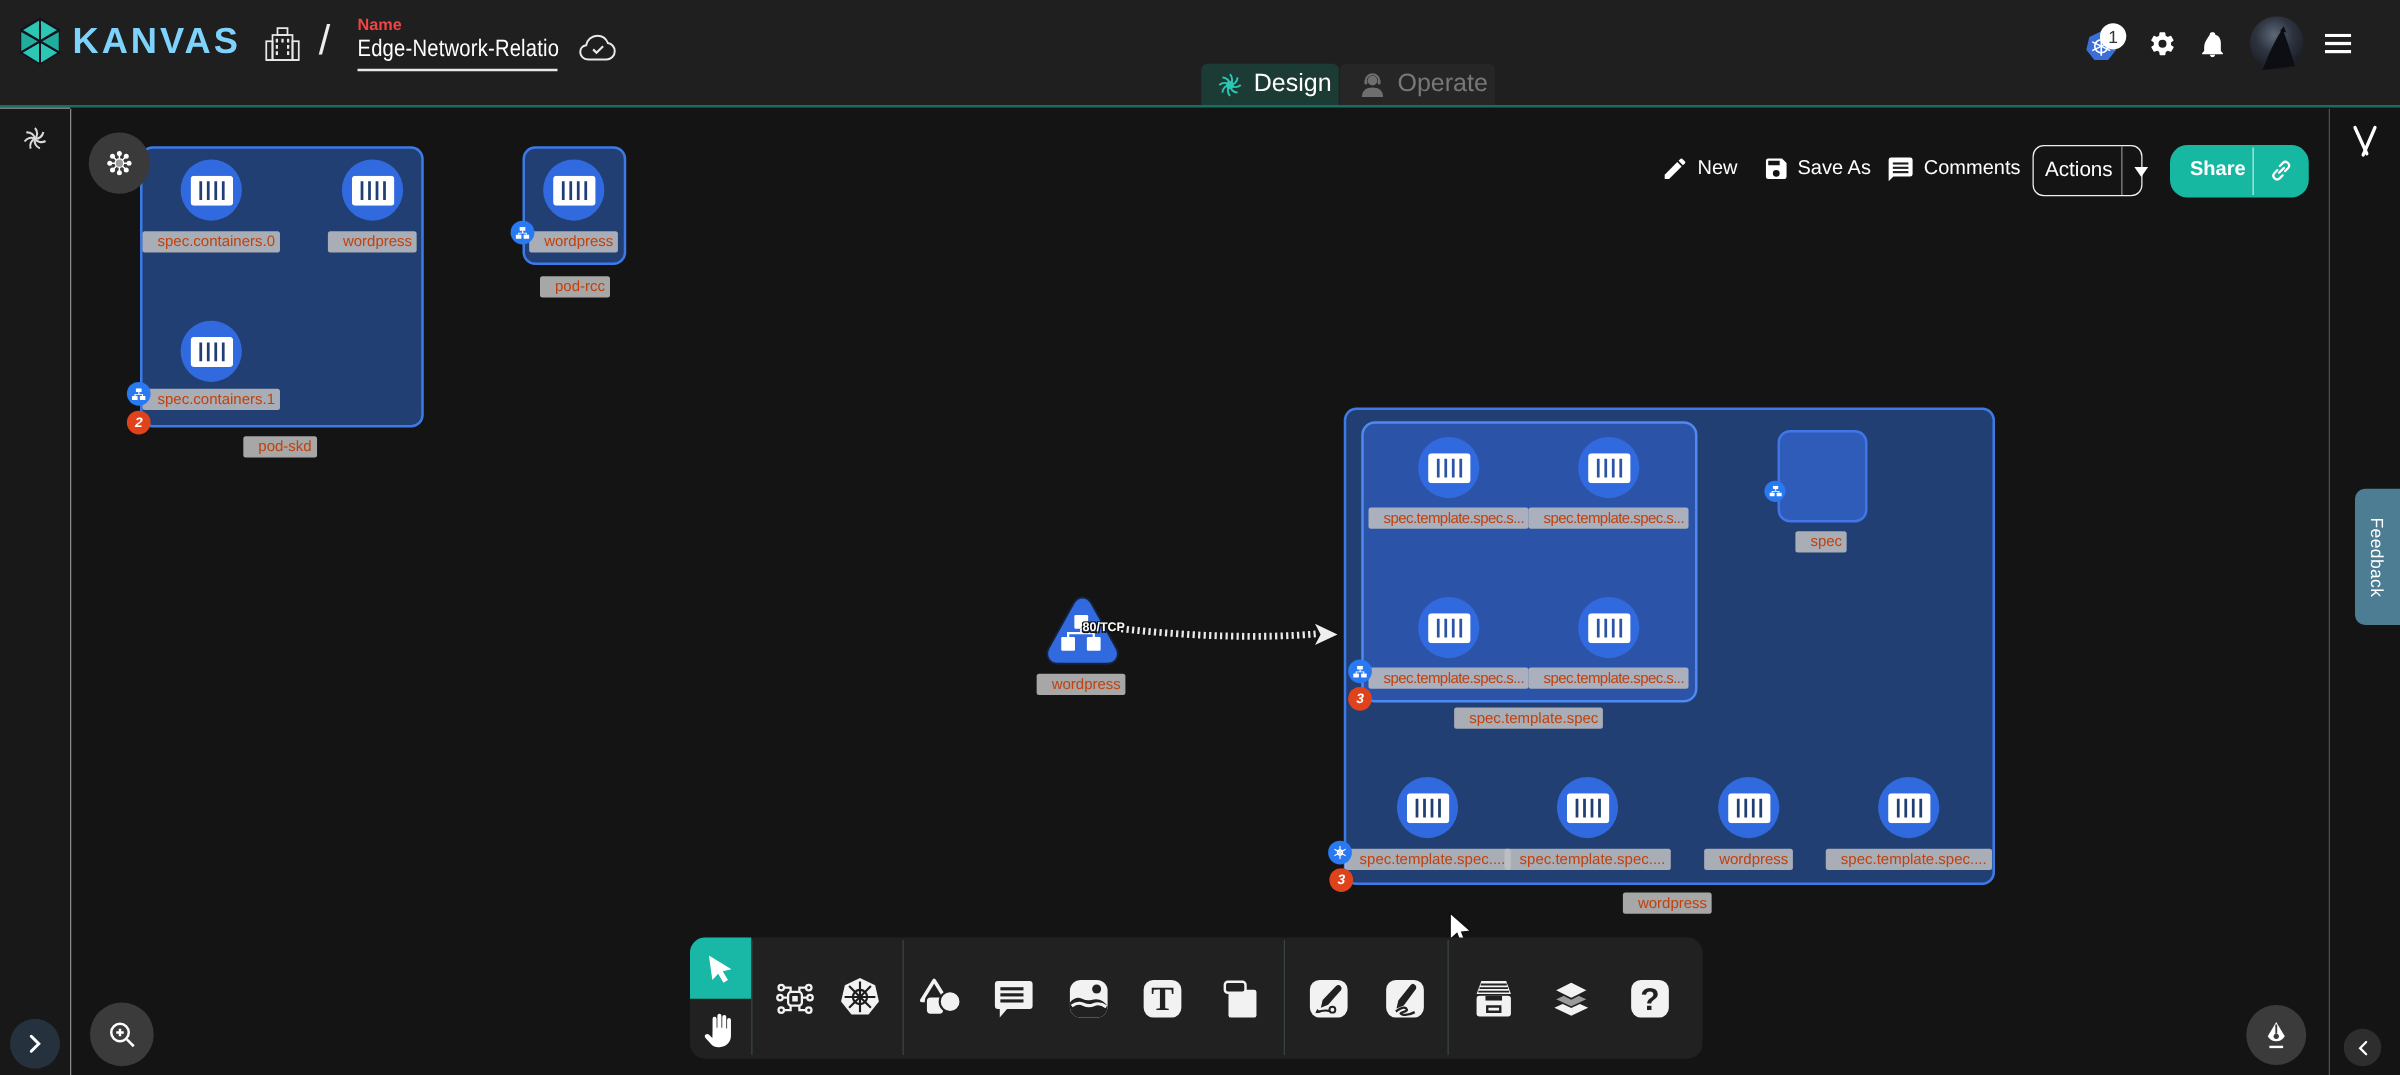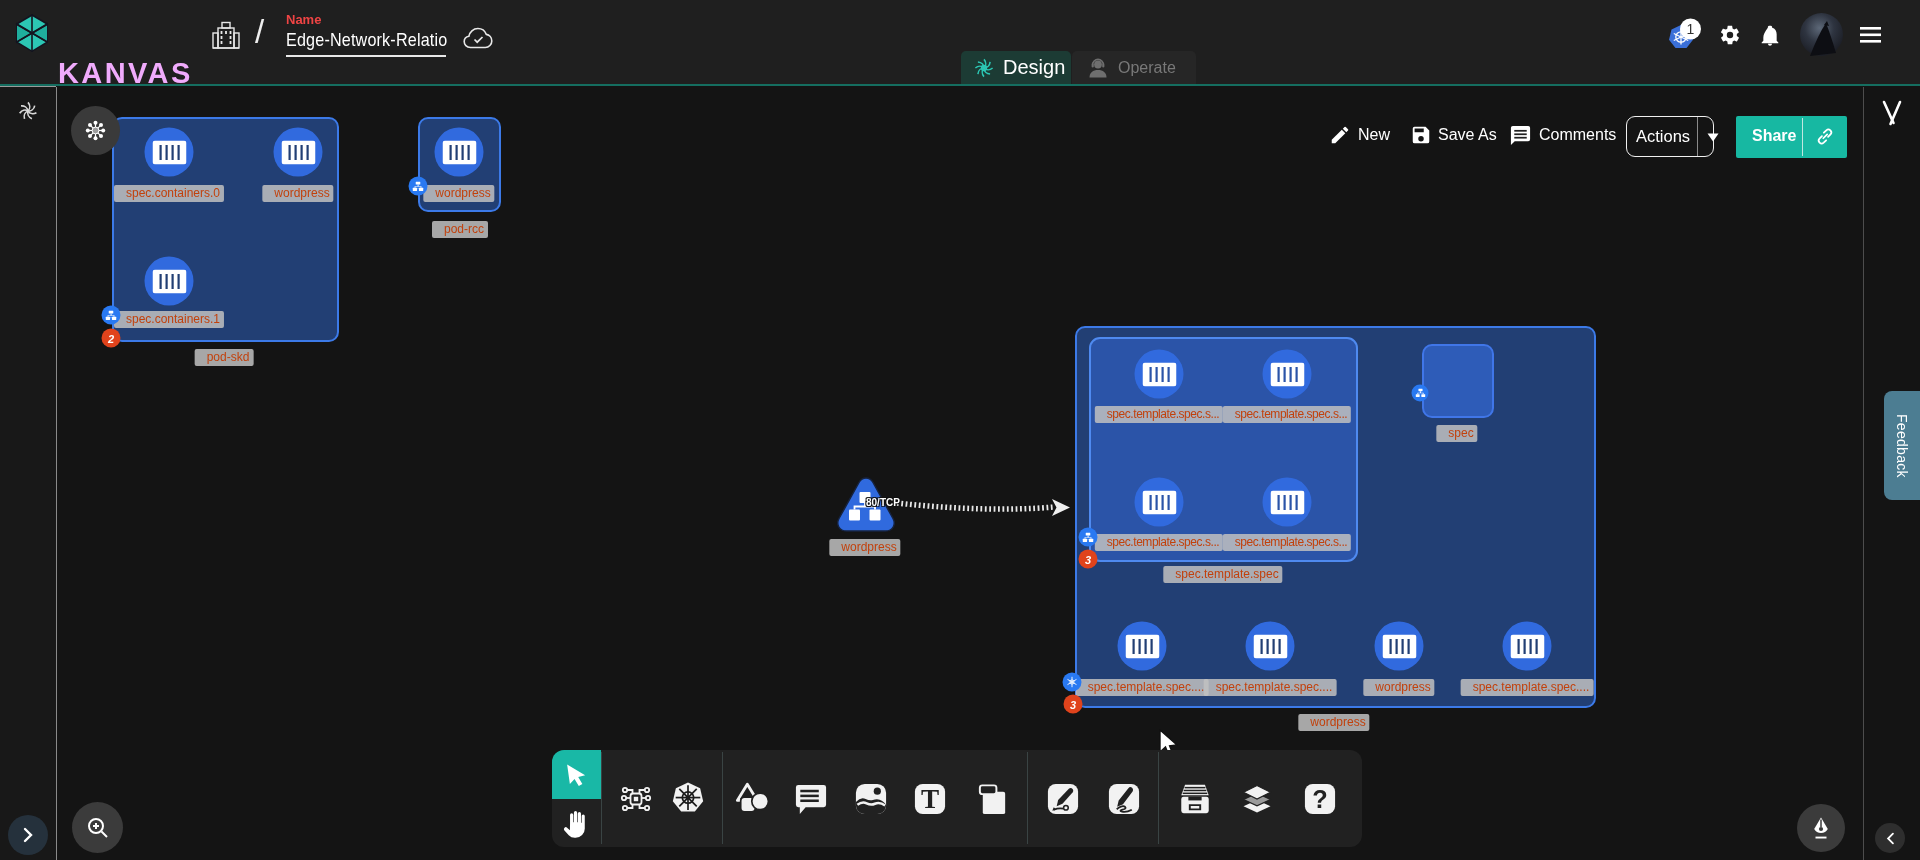--- a/index.html
+++ b/index.html
@@ -3,44 +3,44 @@
 <meta charset="utf-8">
 <style>
 * { margin:0; padding:0; box-sizing:border-box; }
 html,body { width:1920px; height:860px; overflow:hidden; background:#141414; font-family:"Liberation Sans", sans-serif; }
 #app { position:relative; width:1920px; height:860px; }
 .abs { position:absolute; }
 
 
 #header { position:absolute; left:0; top:0; width:1920px; height:86px; background:#1f1f1f; }
 #tealline { position:absolute; left:0; top:84px; width:1920px; height:2px; background:#156e60; }
-#logo-text { position:absolute; left:58px; top:17px; color:#f0abfc; font-size:29px; font-weight:bold; letter-spacing:2.4px;margin-top:40px; }
+#logo-text { position:absolute; left:58px; top:17px; color:#7dd3fc; font-size:29px; font-weight:bold; letter-spacing:2.4px; }
 #crumb-slash { position:absolute; left:255px; top:13px; color:#eee; font-size:33px; font-weight:300; }
 #name-label { position:absolute; left:286px; top:12px; color:#ef4444; font-size:13px; font-weight:bold; }
 #name-value { position:absolute; left:286px; top:29px; color:#fff; font-size:19px; transform:scaleX(.85); transform-origin:left top; letter-spacing:0.2px; }
 #name-underline { position:absolute; left:286px; top:55px; width:160px; height:2px; background:#e8e8e8; }
 
 
 .tab { position:absolute; top:51px; height:33px; display:flex; align-items:center; border-radius:5px 5px 0 0; }
 #tab-design { left:961px; width:110px; background:#1c3b34; }
 #tab-operate { left:1072px; width:124px; background:#262626; }
 #tab-design span { color:#fff; margin-left:8px; font-size:20px; }
-#tab-operate span { color:#787878; margin-left:8px; font-size:16px; }
+#tab-operate span { color:#787878; margin-left:8px; font-size:20px; }
 
 
 #vline-left { position:absolute; left:56px; top:87px; width:1px; height:773px; background:#8a8a8a; }
 #vline-right { position:absolute; left:1863px; top:87px; width:1px; height:773px; background:#4d4d4d; }
 #ltopbar { position:absolute; left:0px; top:86px; width:56px; height:3px; background:#9a9a9a; }
 
 
 .actlabel { position:absolute; top:126px; color:#fff; font-size:16px; }
 #btn-actions { position:absolute; left:1626px; top:116px; width:88px; height:41px; border:1px solid #f0f0f0; border-radius:9px; }
 #btn-actions .txt { position:absolute; left:9px; top:10px; color:#fff; font-size:16.5px; }
 #btn-actions .sep { position:absolute; left:70px; top:0px; width:1px; height:39px; background:#8a8a8a; }
-#btn-share { position:absolute; left:1736px; top:116px; width:111px; height:42px; background:#17b8a2; border-radius:2px; }
+#btn-share { position:absolute; left:1736px; top:116px; width:111px; height:42px; background:#17b8a2; border-radius:14px; }
 #btn-share .sep { position:absolute; left:66px; top:2px; width:1px; height:38px; background:#bfe7e0; }
 #btn-share .txt { position:absolute; left:16px; top:11px; color:#fff; font-size:16px; font-weight:bold; }
 
 
 .group { position:absolute; background:#223f74; border:2.5px solid #3c7ae8; border-radius:10px; }
 .node-circle { position:absolute; width:49px; height:49px; border-radius:50%; background:#316ade; display:flex; align-items:center; justify-content:center; transform:translate(-50%,-50%); }
 .nlabel.tight { letter-spacing:-0.45px;text-align:center; }
 .nlabel { position:absolute; background:rgba(193,193,193,.85); color:#c2410c; font-size:12px; padding:1px 4px 2px 12px; border-radius:2px; white-space:nowrap; transform:translateX(-50%); }
 .badge { position:absolute; width:19px; height:19px; border-radius:50%; display:flex; align-items:center; justify-content:center; transform:translate(-50%,-50%); }
 .badge.blue { background:#2979f2; }

